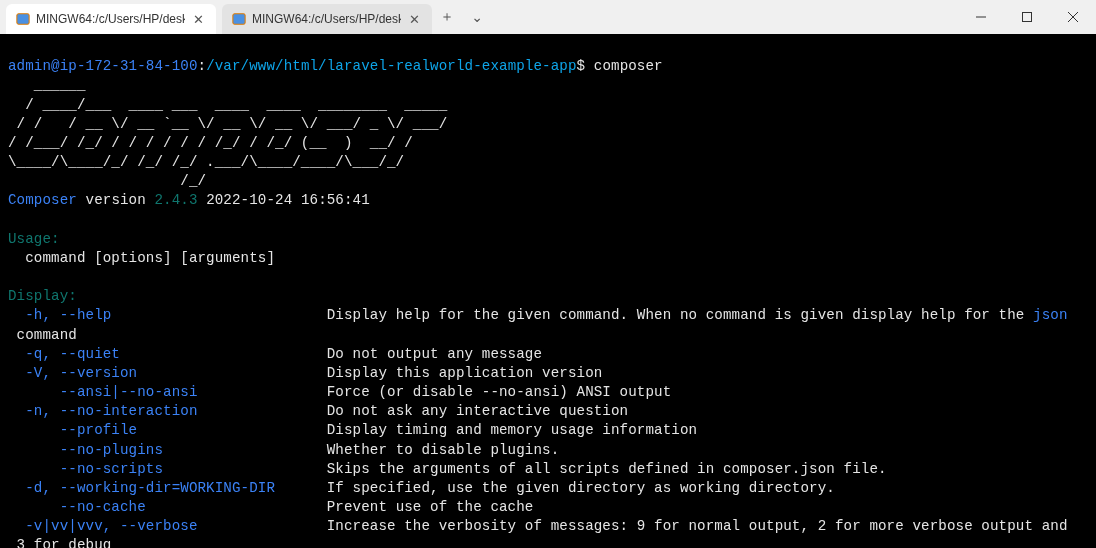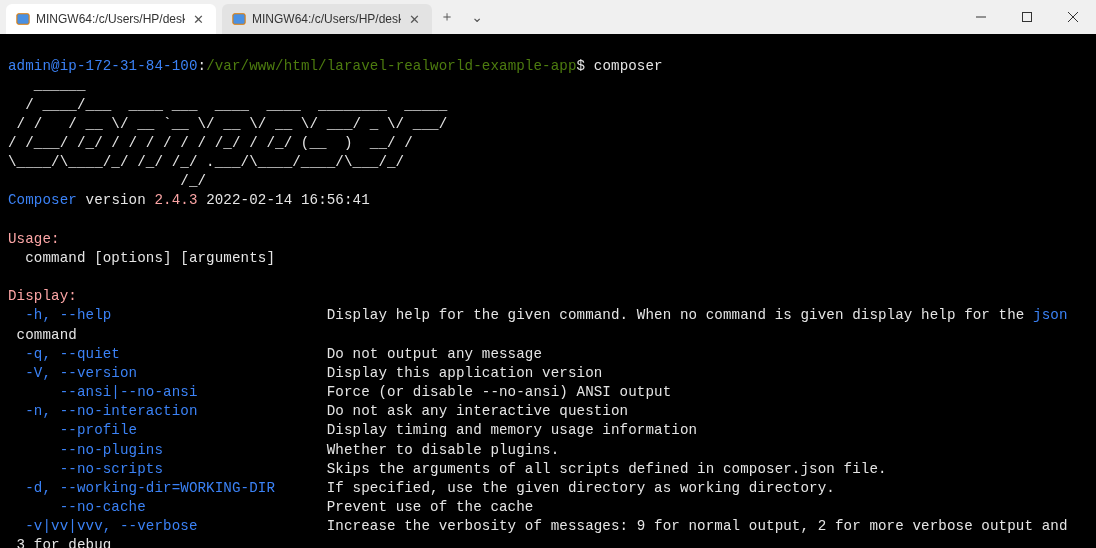--- a/index.html
+++ b/index.html
@@ -58,22 +58,22 @@
   .winbtn svg { width: 10px; height: 10px; }
   .terminal {
     background: #000;
     padding: 4px 8px;
     line-height: 1.35;
     white-space: pre;
     font-size: 14.2px;
     letter-spacing: 0.1px;
   }
   .g { color: #3b82f6; }   
-  .y { color: #fca5a5; }   
-  .b { color: #4d7c0f; }   
+  .y { color: #0f766e; }   
+  .b { color: #0ea5e9; }   
   .w { color: #e5e5e5; }   
 </style>
 </head>
 <body>
 
 <div class="titlebar">
   <div class="tabs">
     <div class="tab">
       <span class="tab-icon">
         <svg viewBox="0 0 16 16">
@@ -117,21 +117,21 @@
 </div>
 
 <div class="terminal">
 <span class="g">admin@ip-172-31-84-100</span><span class="w">:</span><span class="b">/var/www/html/laravel-realworld-example-app</span><span class="w">$</span><span class="w"> </span><span class="w">composer</span>
 <span class="w">   ______</span>
 <span class="w">  / ____/___  ____ ___  ____  ____  ________  _____</span>
 <span class="w"> / /   / __ \/ __ `__ \/ __ \/ __ \/ ___/ _ \/ ___/</span>
 <span class="w">/ /___/ /_/ / / / / / / /_/ / /_/ (__  )  __/ /</span>
 <span class="w">\____/\____/_/ /_/ /_/ .___/\____/____/\___/_/</span>
 <span class="w">                    /_/</span>
-<span class="g">Composer</span><span class="w"> version </span><span class="y">2.4.3</span><span class="w"> 2022-02-14 16:56:41</span>
+<span class="g">Composer</span><span class="w"> version </span><span class="y">2.4.3</span><span class="w"> 2022-10-24 16:56:41</span>
 
 <span class="y">Usage:</span>
 <span class="w">  command [options] [arguments]</span>
 
 <span class="y">Display:</span>
 <div id="opts"><span class="g">  -h, --help                         </span><span class="w">Display help for the given command. When no command is given display help for the </span><span class="g">json</span>
 <span class="w"> command</span>
 <span class="g">  -q, --quiet                        </span><span class="w">Do not output any message</span>
 <span class="g">  -V, --version                      </span><span class="w">Display this application version</span>
 <span class="g">      --ansi|--no-ansi               </span><span class="w">Force (or disable --no-ansi) ANSI output</span>

